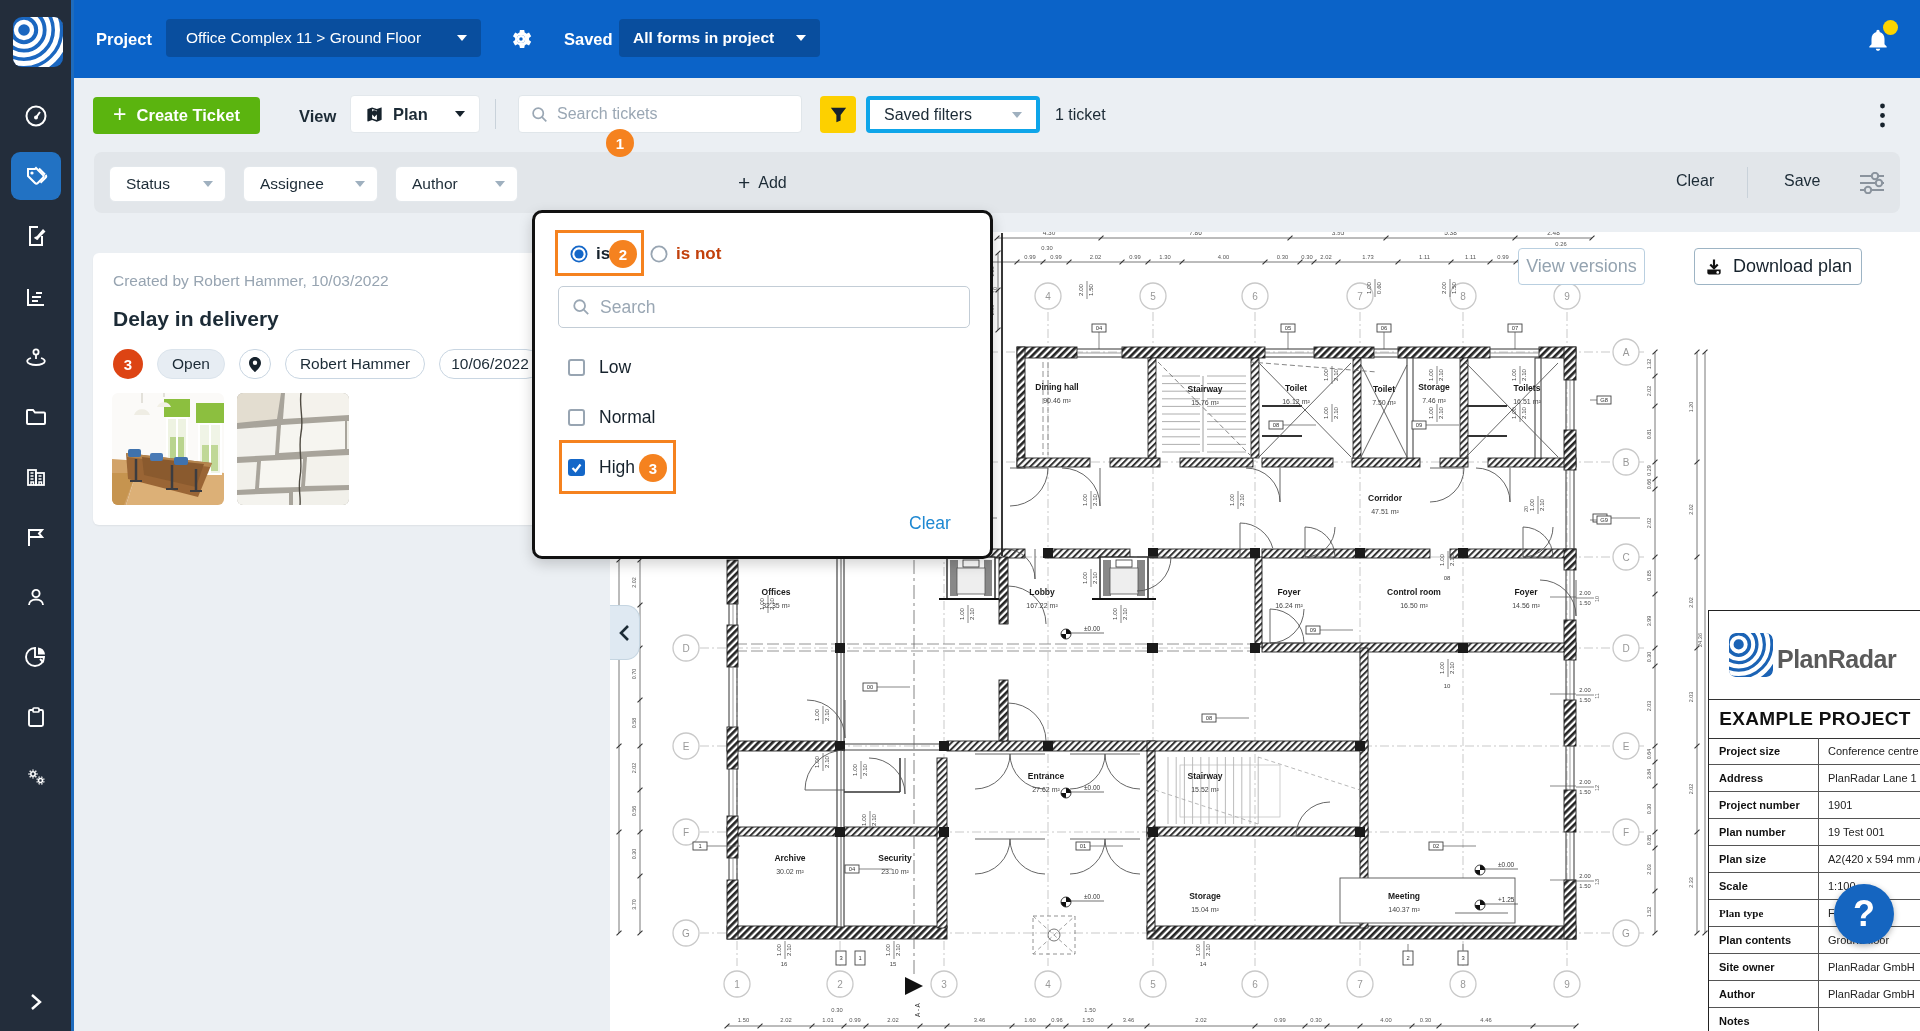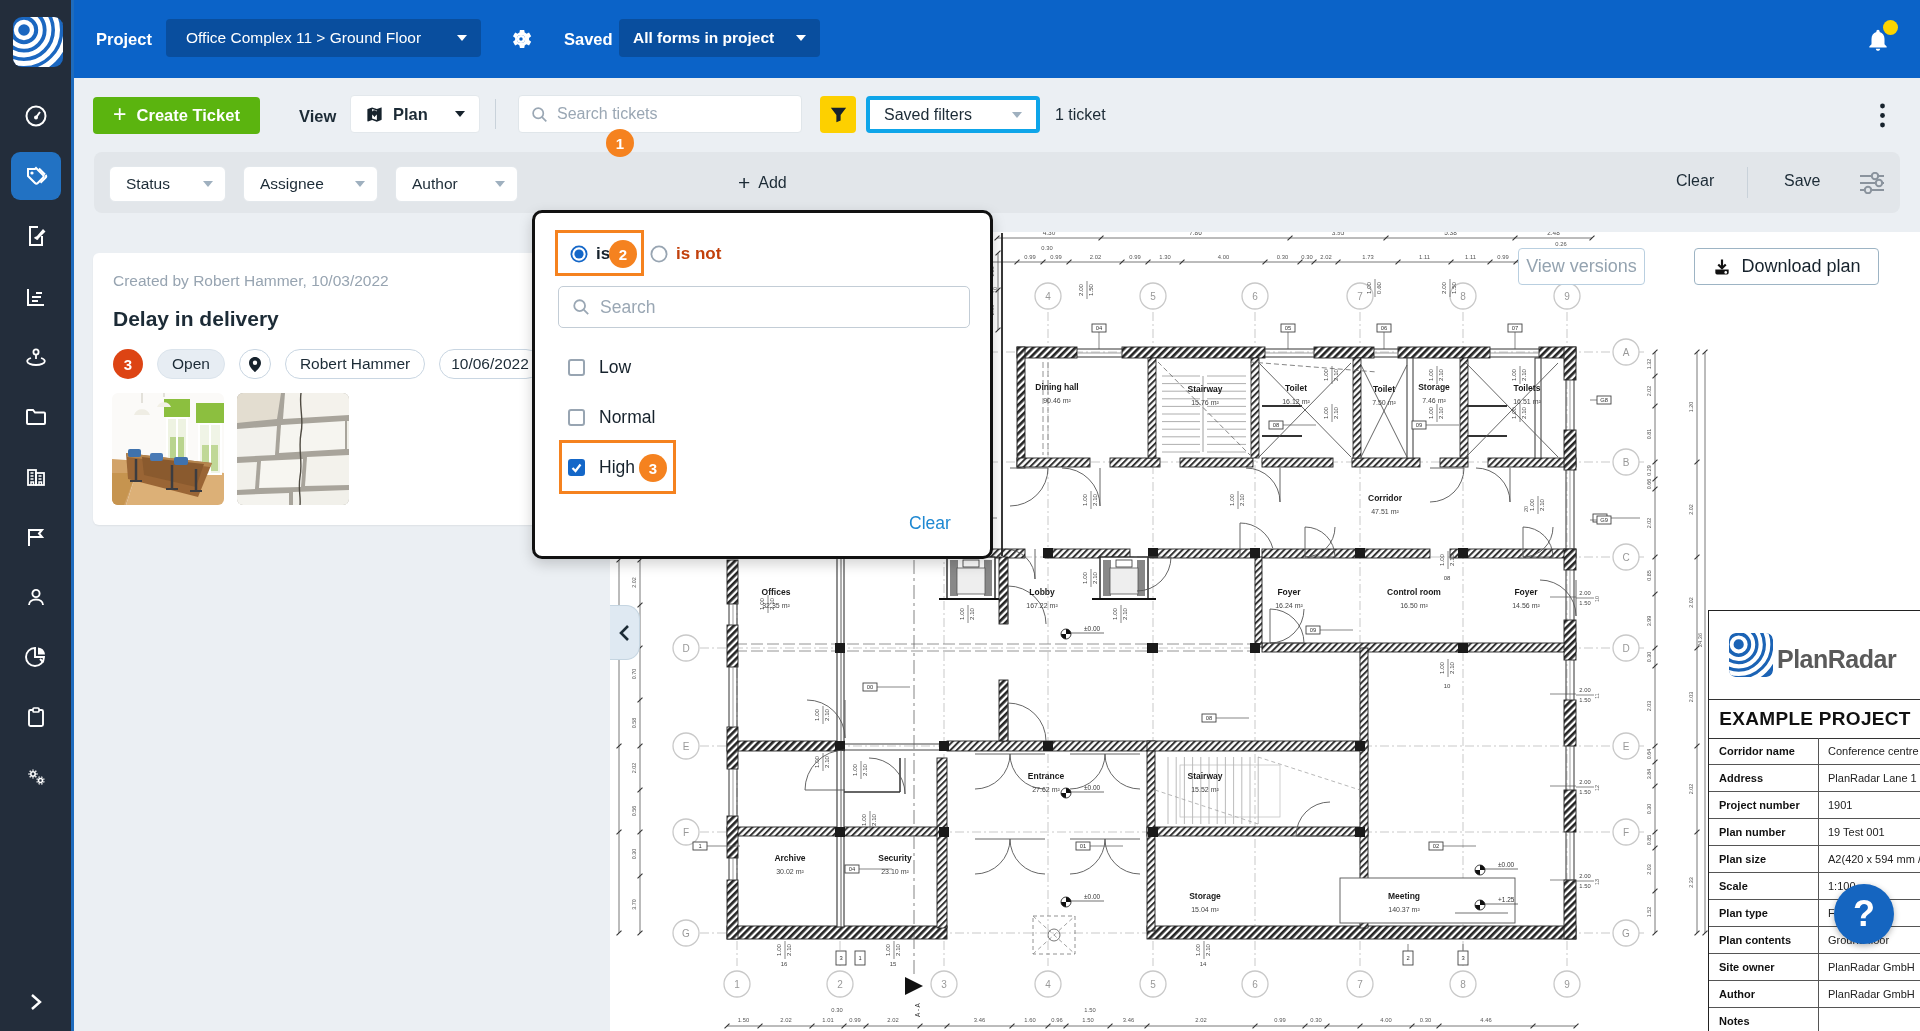--- a/index.html
+++ b/index.html
@@ -787,21 +787,21 @@
       <circle cx="11" cy="13" r="33.5" stroke-width="5"></circle>
       <circle cx="11" cy="13" r="42" stroke-width="5.2"></circle>
     </g>
       </svg>
   </div>
   <div class="abs" style="left:68px; top:34px; font-size:25px; font-weight:bold; color:#5a5a5a; letter-spacing:-0.5px;">PlanRadar</div>
   <div class="abs" style="left:0; top:88px; width:212px; border-top:1.2px solid #333;"></div>
   <div class="abs" style="left:0; top:88px; width:212px; height:39px; display:flex; align-items:center; justify-content:center; font-size:19px; font-weight:bold; color:#111; letter-spacing:0.3px;">EXAMPLE PROJECT</div>
   <div class="abs" style="left:0; top:127px; width:212px; border-top:1.2px solid #333;"></div>
   <div class="abs" style="left:0; top:127px; width:212px; height:27px; border-bottom:1px solid #555; display:flex;">
-      <div style="width:110px; border-right:1px solid #555; display:flex; align-items:center; padding-left:10px; font-size:11px; font-weight:bold; color:#111;">Corridor name</div>
+      <div style="width:110px; border-right:1px solid #555; display:flex; align-items:center; padding-left:10px; font-size:11px; font-weight:bold; color:#111;">Project size</div>
       <div style="flex:1; display:flex; align-items:center; padding-left:9px; font-size:11px; color:#222; white-space:nowrap; overflow:hidden;">Conference centre</div>
     </div>
     <div class="abs" style="left:0; top:154px; width:212px; height:27px; border-bottom:1px solid #555; display:flex;">
       <div style="width:110px; border-right:1px solid #555; display:flex; align-items:center; padding-left:10px; font-size:11px; font-weight:bold; color:#111;">Address</div>
       <div style="flex:1; display:flex; align-items:center; padding-left:9px; font-size:11px; color:#222; white-space:nowrap; overflow:hidden;">PlanRadar Lane 1</div>
     </div>
     <div class="abs" style="left:0; top:181px; width:212px; height:27px; border-bottom:1px solid #555; display:flex;">
       <div style="width:110px; border-right:1px solid #555; display:flex; align-items:center; padding-left:10px; font-size:11px; font-weight:bold; color:#111;">Project number</div>
       <div style="flex:1; display:flex; align-items:center; padding-left:9px; font-size:11px; color:#222; white-space:nowrap; overflow:hidden;">1901</div>
     </div>
@@ -811,21 +811,21 @@
     </div>
     <div class="abs" style="left:0; top:235px; width:212px; height:27px; border-bottom:1px solid #555; display:flex;">
       <div style="width:110px; border-right:1px solid #555; display:flex; align-items:center; padding-left:10px; font-size:11px; font-weight:bold; color:#111;">Plan size</div>
       <div style="flex:1; display:flex; align-items:center; padding-left:9px; font-size:11px; color:#222; white-space:nowrap; overflow:hidden;">A2 <span style="&quot;font-size:6.5px;" white-space:nowrap;&quot;="">(420 x 594 mm / 16.5 x 23.4 in)</span></div>
     </div>
     <div class="abs" style="left:0; top:262px; width:212px; height:27px; border-bottom:1px solid #555; display:flex;">
       <div style="width:110px; border-right:1px solid #555; display:flex; align-items:center; padding-left:10px; font-size:11px; font-weight:bold; color:#111;">Scale</div>
       <div style="flex:1; display:flex; align-items:center; padding-left:9px; font-size:11px; color:#222; white-space:nowrap; overflow:hidden;">1:100</div>
     </div>
     <div class="abs" style="left:0; top:289px; width:212px; height:27px; border-bottom:1px solid #555; display:flex;">
-      <div style="width:110px; border-right:1px solid #555; display:flex; align-items:center; padding-left:10px; font-size:11px; font-weight:bold; color:#111;">Plan type</div>
+      <div style="width:110px; border-right:1px solid #555; display:flex; align-items:center; padding-left:10px; font-size:11px; font-weight:bold; color:#111;font-family:Liberation Serif, serif;">Plan type</div>
       <div style="flex:1; display:flex; align-items:center; padding-left:9px; font-size:11px; color:#222; white-space:nowrap; overflow:hidden;">Floor plan</div>
     </div>
     <div class="abs" style="left:0; top:316px; width:212px; height:27px; border-bottom:1px solid #555; display:flex;">
       <div style="width:110px; border-right:1px solid #555; display:flex; align-items:center; padding-left:10px; font-size:11px; font-weight:bold; color:#111;">Plan contents</div>
       <div style="flex:1; display:flex; align-items:center; padding-left:9px; font-size:11px; color:#222; white-space:nowrap; overflow:hidden;">Ground floor</div>
     </div>
     <div class="abs" style="left:0; top:343px; width:212px; height:27px; border-bottom:1px solid #555; display:flex;">
       <div style="width:110px; border-right:1px solid #555; display:flex; align-items:center; padding-left:10px; font-size:11px; font-weight:bold; color:#111;">Site owner</div>
       <div style="flex:1; display:flex; align-items:center; padding-left:9px; font-size:11px; color:#222; white-space:nowrap; overflow:hidden;">PlanRadar GmbH</div>
     </div>
@@ -833,21 +833,21 @@
       <div style="width:110px; border-right:1px solid #555; display:flex; align-items:center; padding-left:10px; font-size:11px; font-weight:bold; color:#111;">Author</div>
       <div style="flex:1; display:flex; align-items:center; padding-left:9px; font-size:11px; color:#222; white-space:nowrap; overflow:hidden;">PlanRadar GmbH</div>
     </div>
     <div class="abs" style="left:0; top:397px; width:212px; height:27px; border-bottom:1px solid #555; display:flex;">
       <div style="width:110px; border-right:1px solid #555; display:flex; align-items:center; padding-left:10px; font-size:11px; font-weight:bold; color:#111;">Notes</div>
       <div style="flex:1; display:flex; align-items:center; padding-left:9px; font-size:11px; color:#222; white-space:nowrap; overflow:hidden;"></div>
     </div>
 </div>
 
 <div class="btn" style="left:1518px; top:248px; width:127px; height:37px; background:#fff; border:1px solid #b9cfe0; color:#94a3b0; font-size:18px;">View versions</div>
-<div class="btn" style="left:1694px; top:248px; width:185px; height:37px; background:#fff; border:1px solid #9db4c4; color:#16222c; font-size:18px;">
+<div class="btn" style="left:1694px; top:248px; width:168px; height:37px; background:#fff; border:1px solid #9db4c4; color:#16222c; font-size:18px;">
 <svg width="20" height="20" viewBox="0 0 24 24" style="margin-right:9px;">
       <path d="M12 3 v10 M7.5 9 L12 13.5 L16.5 9" stroke="#111" stroke-width="2.6" fill="none"></path>
       <path d="M4 15 h16 v4 a2 2 0 0 1 -2 2 h-12 a2 2 0 0 1 -2 -2 Z" fill="#111"></path>
       <circle cx="16.5" cy="18.5" r="1.6" fill="#fff"></circle>
     </svg>
 Download plan</div>
 
 <div class="abs" style="left:610px; top:605px; width:30px; height:55px; background:#dfe9f2; border:1px solid #c5d5e1; border-left:none; border-radius:0 14px 14px 0; display:flex; align-items:center; justify-content:center;">
 <svg width="11" height="18" viewBox="0 0 11 18">
       <path d="M9 2 L2 9 L9 16" stroke="#1c2b36" stroke-width="2.6" fill="none"></path>

